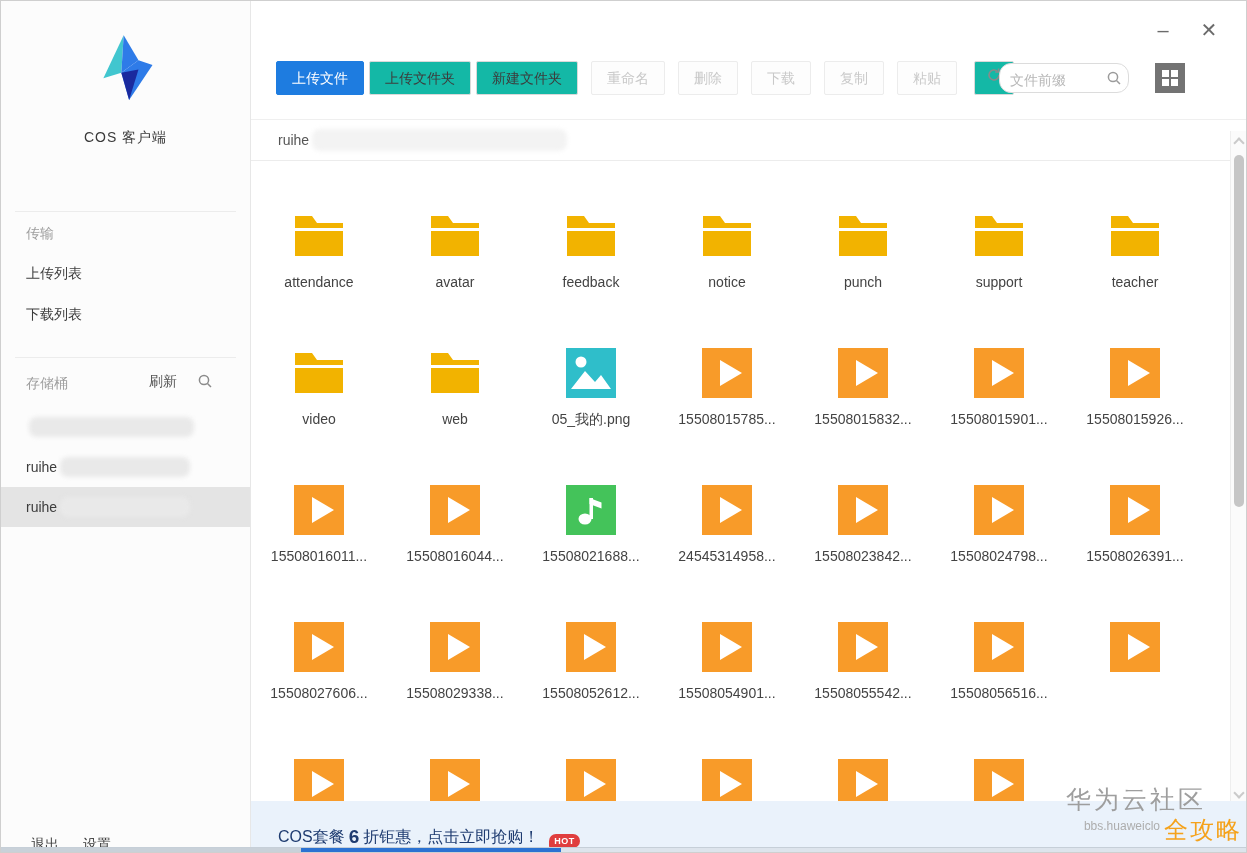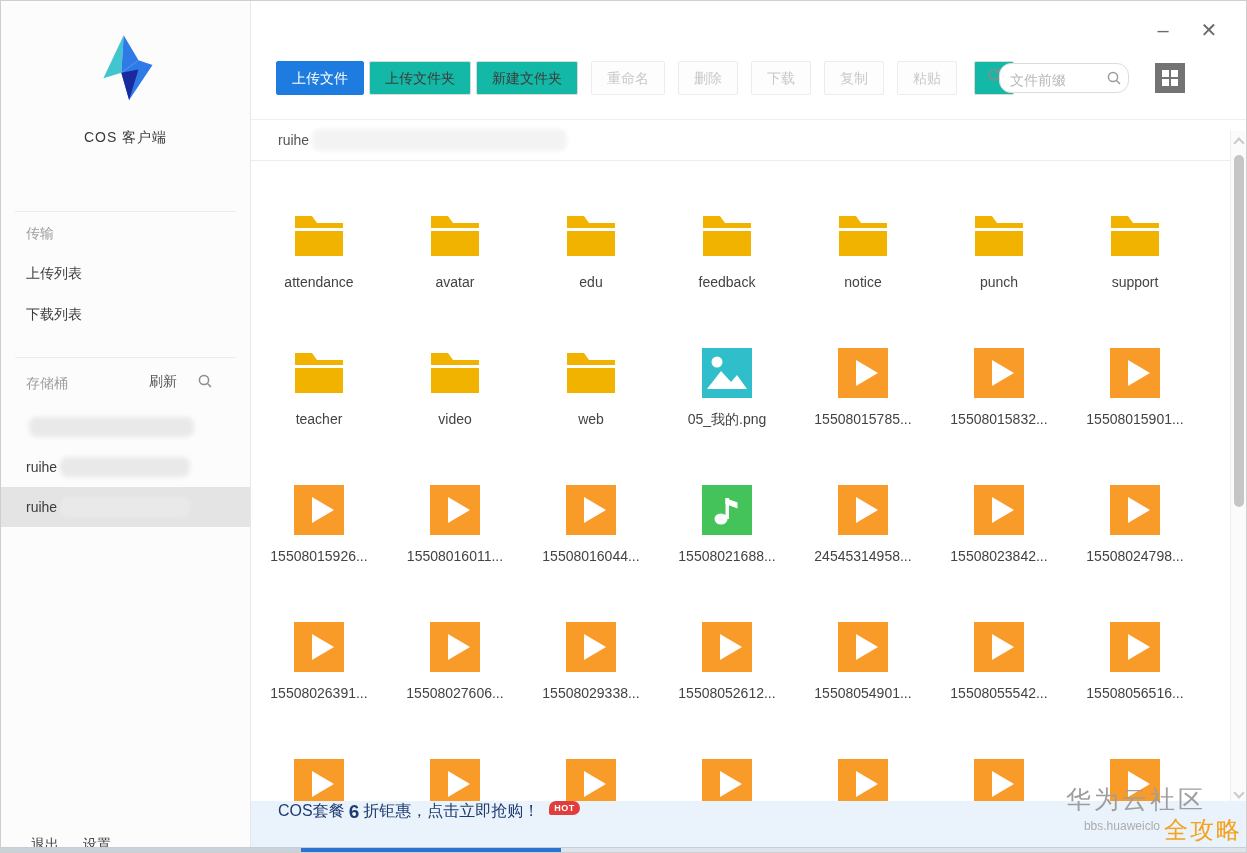--- a/index.html
+++ b/index.html
@@ -70,21 +70,21 @@
                background:#fbfbfb; border-left:1px solid #eee; }
   .sb-thumb { position:absolute; left:3px; top:24px; width:10px; height:352px;
               background:#c6c6c6; border-radius:5px; cursor:pointer; }
   .chev { position:absolute; left:4px; width:8px; height:8px;
           border-left:2px solid #cbcbcb; border-top:2px solid #cbcbcb; }
   .chev-up { top:8px; transform:rotate(45deg); }
   .chev-down { bottom:10px; transform:rotate(225deg); }
 
   
   .banner { position:absolute; left:0; top:800px; width:997px; height:47px;
-            background:#eaf2fb; display:flex; align-items:flex-start; padding-left:27px;
+            background:#eaf2fb; display:flex; align-items:flex-end; padding-left:27px;
             font-size:16px; color:var(--bannerText); cursor:pointer; }
   .banner b { font-size:19px; margin:0 4px; }
   .hot-badge { display:inline-block; margin-left:10px; background:var(--badge); color:#fff;
                font-size:9px; font-weight:bold; padding:2px 5px;
                border-radius:7px 7px 7px 2px; letter-spacing:.5px; }
   .bottom-strip { position:absolute; left:0; bottom:0; width:1247px; height:5px;
                   background:#dde4ec; border-top:1px solid #c6cfd8; }
   .strip-blue { position:absolute; left:300px; top:0; width:260px; height:5px; background:#2b72d2; }
   .strip-gray { position:absolute; left:0; top:0; width:300px; height:5px; background:#c9d1d9; }
 
@@ -208,29 +208,20 @@
           </div>
           <div class="file-label">avatar</div>
         </div>
         <div class="file-cell">
           <div class="icon-box">
             <svg width="54" height="44" viewBox="0 0 54 44">
     <path d="M3 2 h17 l5 7 h26 v5 H3 Z" fill="#F2B300"></path>
     <rect x="3" y="17" width="48" height="25" fill="#F2B300"></rect>
             </svg>
           </div>
-          <div class="file-label">edu</div>
-        </div>
-        <div class="file-cell">
-          <div class="icon-box">
-            <svg width="54" height="44" viewBox="0 0 54 44">
-    <path d="M3 2 h17 l5 7 h26 v5 H3 Z" fill="#F2B300"></path>
-    <rect x="3" y="17" width="48" height="25" fill="#F2B300"></rect>
-            </svg>
-          </div>
           <div class="file-label">feedback</div>
         </div>
         <div class="file-cell">
           <div class="icon-box">
             <svg width="54" height="44" viewBox="0 0 54 44">
     <path d="M3 2 h17 l5 7 h26 v5 H3 Z" fill="#F2B300"></path>
     <rect x="3" y="17" width="48" height="25" fill="#F2B300"></rect>
             </svg>
           </div>
           <div class="file-label">notice</div>

